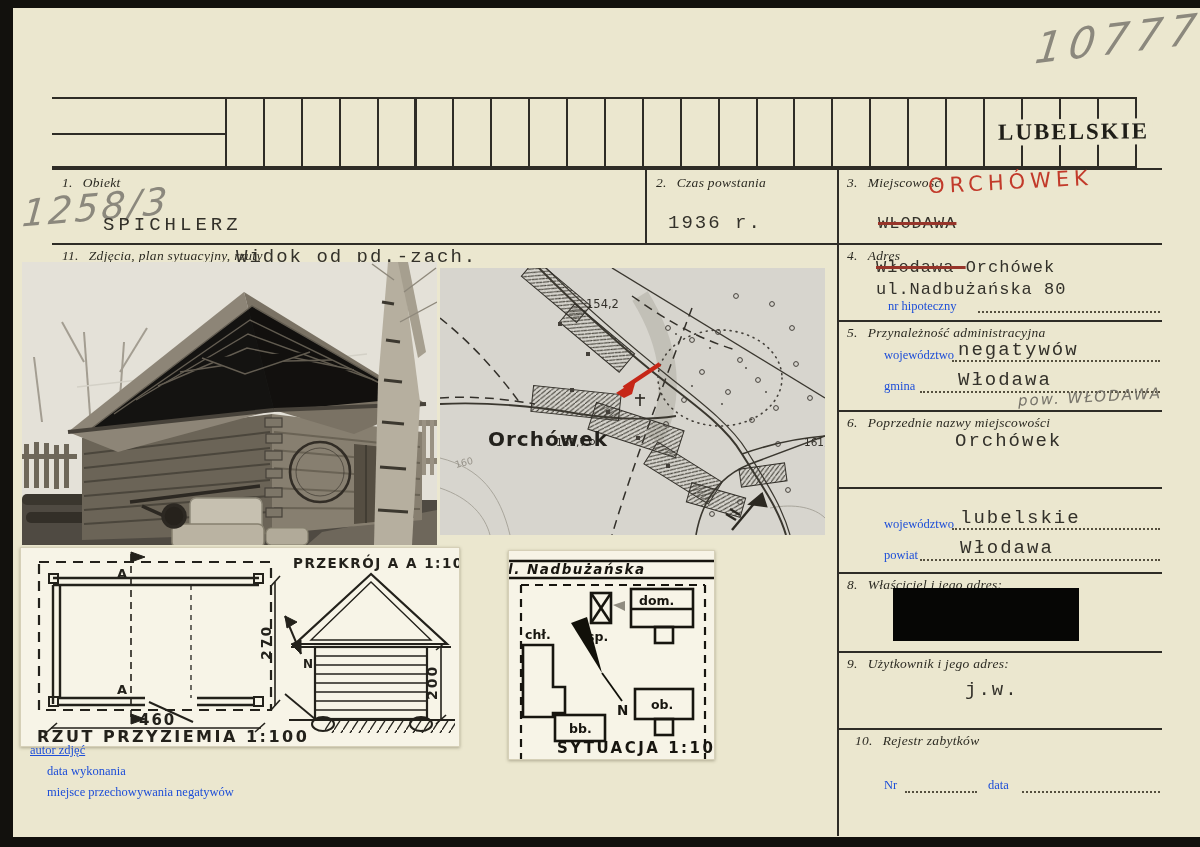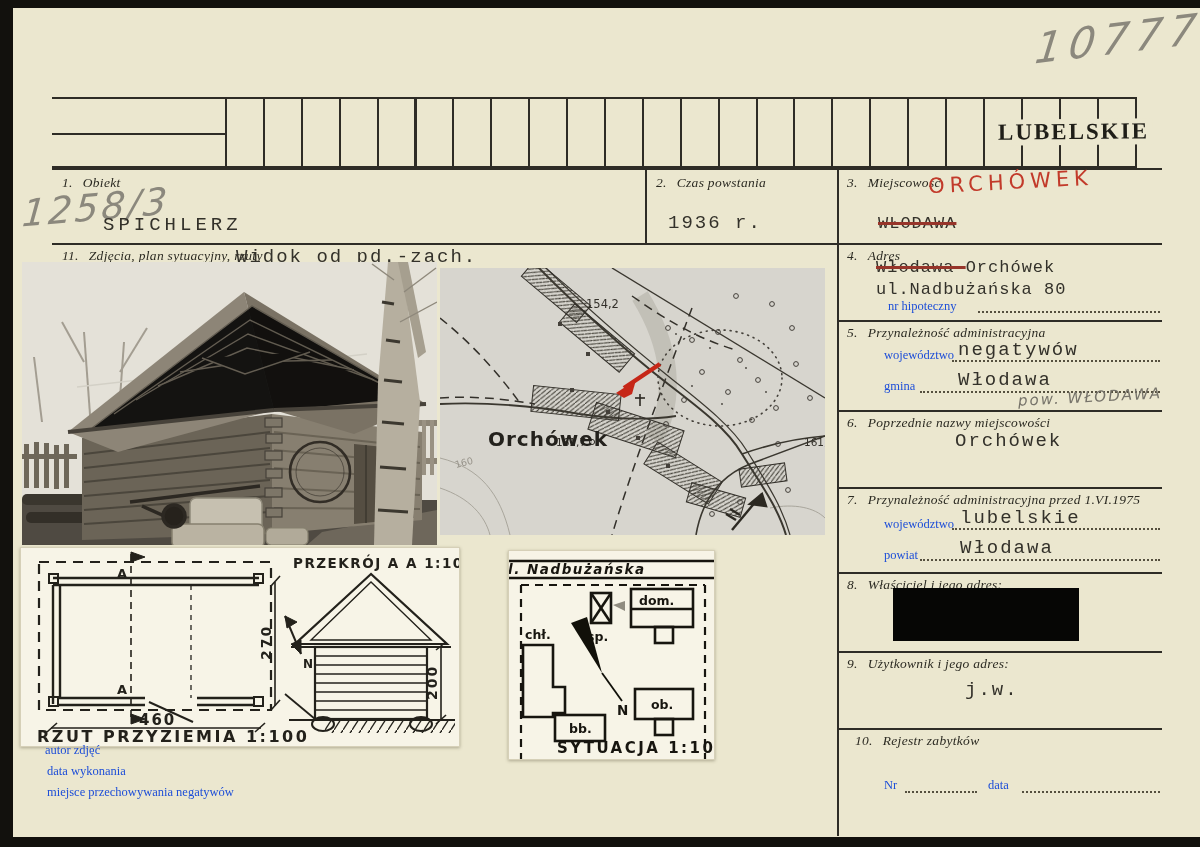--- a/index.html
+++ b/index.html
@@ -88,22 +88,20 @@
   <div class="dotline" style="left:952px;top:360px;width:208px;"></div>
   <div class="sublabel" style="left:884px;top:379px;">gmina</div>
   <div class="typed big" style="left:958px;top:369px;">Włodawa</div>
   <div class="dotline" style="left:920px;top:391px;width:240px;"></div>
   <div class="pencil" style="left:1018px;top:388px;font-size:15px;letter-spacing:2px;color:#76736a;transform:rotate(-3deg);">pow. WŁODAWA</div>
 
   <div class="flabel" style="left:847px;top:415px;">
     <span class="n">6.</span><span>Poprzednie nazwy miejscowości</span></div>
   <div class="typed big" style="left:955px;top:430px;">Orchówek</div>
 
-  <div class="flabel" style="left:847px;top:492px;">
-    <span class="n">7.</span><span>Przynależność administracyjna przed 1.VI.1975</span></div>
   <div class="sublabel" style="left:884px;top:517px;">województwo</div>
   <div class="typed big" style="left:960px;top:507px;">lubelskie</div>
   <div class="dotline" style="left:952px;top:528px;width:208px;"></div>
   <div class="sublabel" style="left:884px;top:548px;">powiat</div>
   <div class="typed big" style="left:960px;top:537px;">Włodawa</div>
   <div class="dotline" style="left:920px;top:559px;width:240px;"></div>
 
   <div class="flabel" style="left:847px;top:577px;">
     <span class="n">8.</span><span>Właściciel i jego adres:</span></div>
   <div class="redact" style="left:893px;top:588px;width:186px;height:53px;"></div>
@@ -475,17 +473,17 @@
 
     <g>
       <polygon points="62,72 78,66 93,122" fill="#111009"></polygon>
       <line x1="93" y1="122" x2="113" y2="150" stroke="#111009" stroke-width="1.8"></line>
       <text x="108" y="164" font-size="13.5" font-weight="bold" fill="#17150f">N</text>
     </g>
     <text x="48" y="202" font-size="15" font-weight="bold" letter-spacing="2.5" fill="#17150f">SYTUACJA 1:1000</text>
   </svg>
   </div>
 
-  <div class="sublabel" style="left:45px;top:743px;">autor zdjęć</div>
+  <div class="sublabel" style="left:30px;top:743px;text-decoration:underline;">autor zdjęć</div>
   <div class="sublabel" style="left:47px;top:764px;">data wykonania</div>
   <div class="sublabel" style="left:47px;top:785px;">miejsce przechowywania negatywów</div>
 
 </div>
 
 </body></html>

